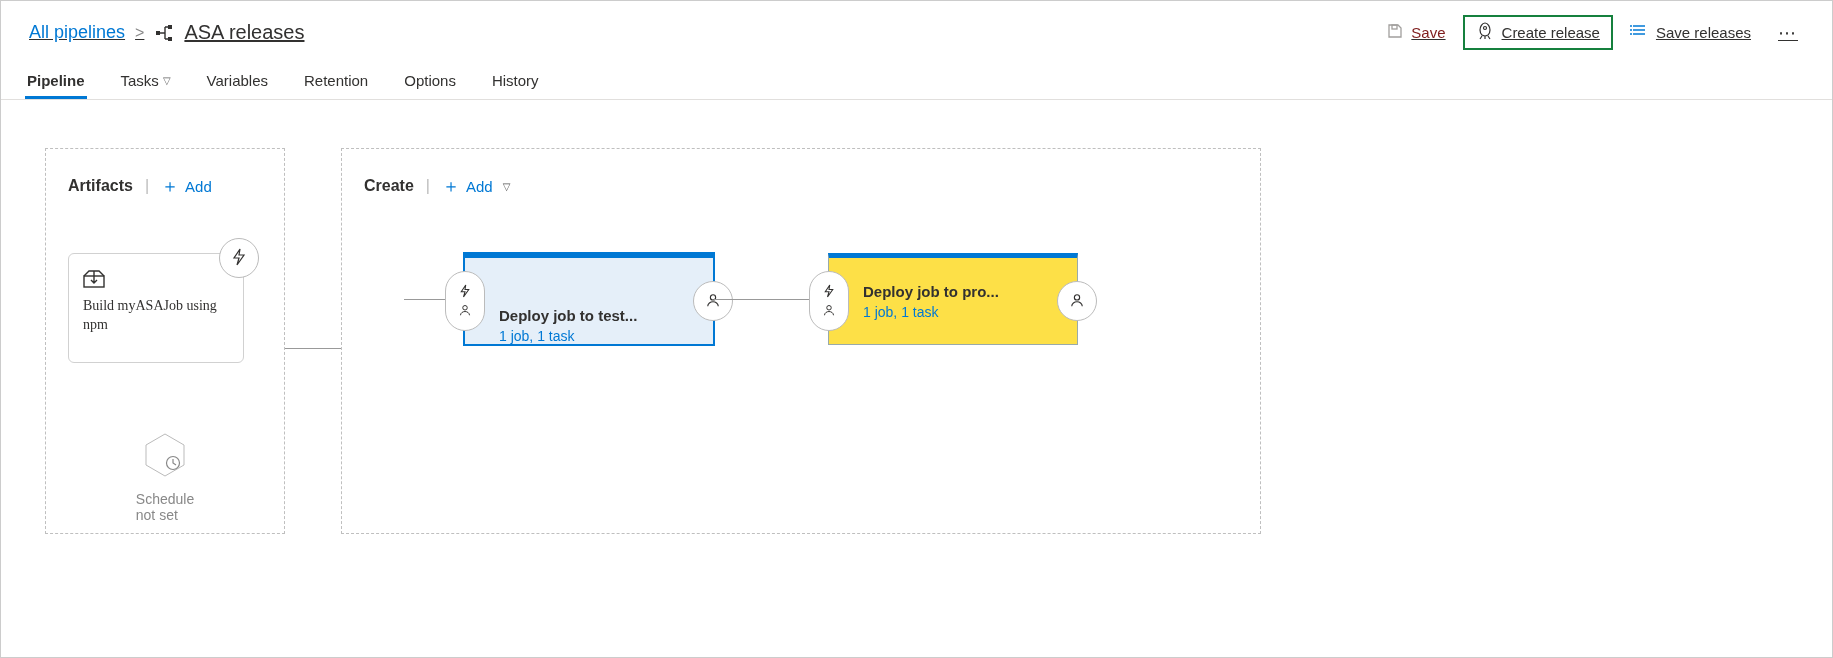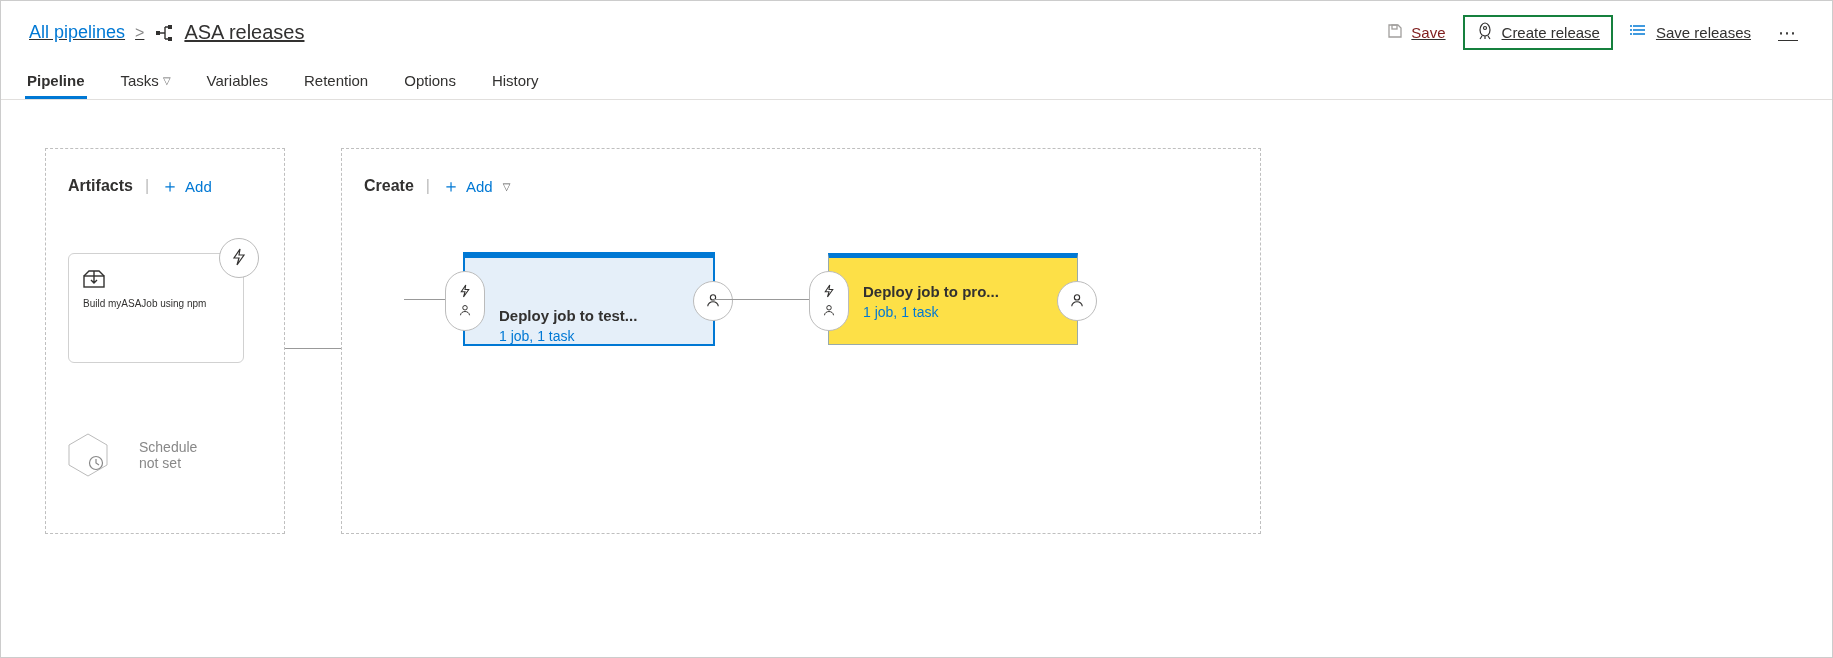--- a/index.html
+++ b/index.html
@@ -62,23 +62,23 @@
     .artifact-card{
       border:1px solid #d1d1d1;border-radius:6px;background:#fff;
       padding:14px 14px 18px;position:relative;width:176px;height:110px;
     }
     .trigger-badge{
       position:absolute;top:-16px;right:-16px;width:40px;height:40px;border-radius:50%;
       border:1px solid #bbb;background:#fff;display:flex;align-items:center;justify-content:center;
       cursor:pointer;
     }
     .artifact-icon{margin-bottom:6px;}
-    .artifact-title{font-size:10px;line-height:1.35;}
-    
-    .schedule{display:flex;align-items:center;gap:31px;margin-top:70px;color:#888;}
+    .artifact-title{font-size:14px;line-height:1.35;font-family:Liberation Serif, serif;}
+    
+    .schedule{display:flex;align-items:center;gap:14px;margin-top:70px;color:#888;flex-direction:column;}
     .hex{width:40px;height:44px;position:relative;display:flex;align-items:center;justify-content:center;}
     .hex svg{position:absolute;inset:0;}
     .hex .clock{position:relative;z-index:1;}
     
     .stage-row{display:flex;align-items:center;gap:0;position:relative;margin-top:8px;}
     .stage-card{
       width:250px;height:92px;border:1px solid #9aa;background:#fde047;position:relative;
       border-top:5px solid #0078d4;display:flex;align-items:center;
     }
     .stage-card.selected{background:#e5eff9;border-color:#0078d4;outline:1px solid #0078d4;align-items:flex-end;}

